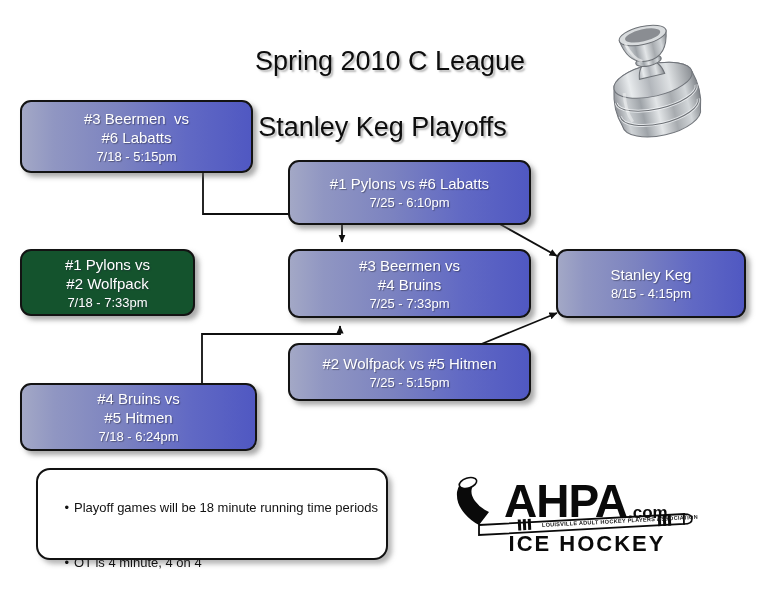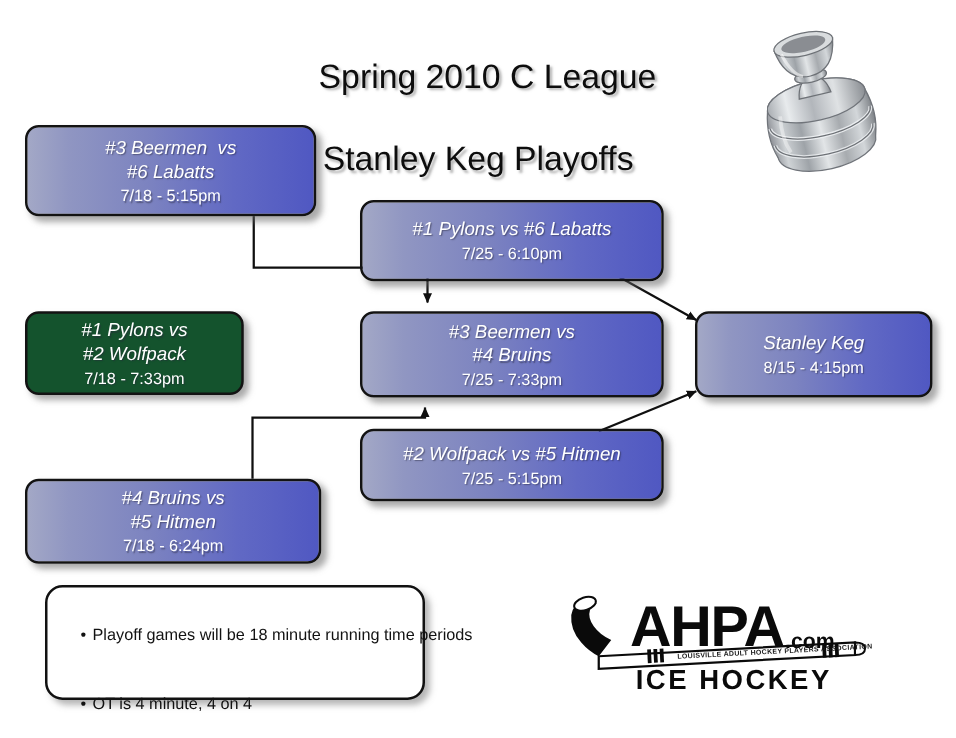--- a/index.html
+++ b/index.html
@@ -69,21 +69,20 @@
     background: linear-gradient(to right, #a3a8c6 0%, #9096c2 14%, #7c83c0 42%, #6169c4 72%, #5058c2 100%);
   }
   .game-box.gray {
     background: #14532d;
   }
   .team-line {
     font-size: 15px;
     line-height: 19px;
     text-shadow: 1px 1px 1px rgba(40,40,60,0.5);
     white-space: pre;
-    font-style: italic;
   }
   .time-line {
     font-size: 13px;
     line-height: 17px;
     margin-top: 1px;
     text-shadow: 1px 1px 1px rgba(40,40,60,0.5);
     white-space: pre;
   }
 
   
@@ -93,21 +92,21 @@
   #box-r2-g2 { left: 288px; top: 249px; width: 243px; height: 69px; }
   #box-final { left: 556px; top: 249px; width: 190px; height: 69px; }
   #box-r2-g3 { left: 288px; top: 343px; width: 243px; height: 58px; }
   #box-r1-g3 { left: 20px;  top: 383px; width: 237px; height: 68px; }
 
   
   #rules-box {
     position: absolute;
     left: 36px;
     top: 468px;
-    width: 304px;
+    width: 352px;
     height: 92px;
     border: 2px solid #111111;
     border-radius: 14px;
     background: #ffffff;
     box-sizing: border-box;
     box-shadow: 4px 4px 5px rgba(110,110,110,0.5);
     padding: 10px 0 0 12px;
   }
   .rule-item {
     font-size: 13px;

